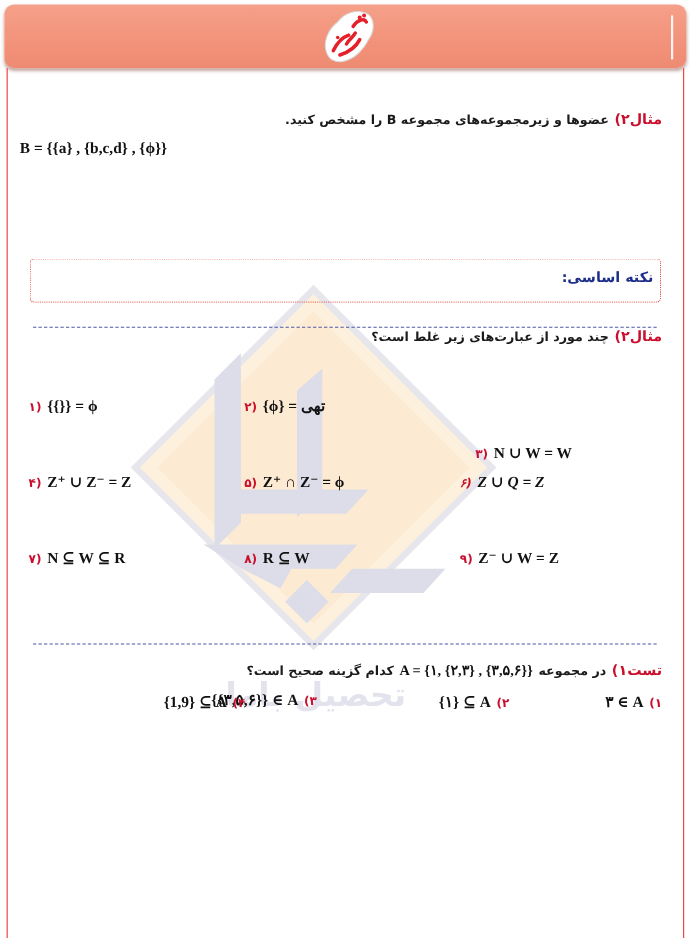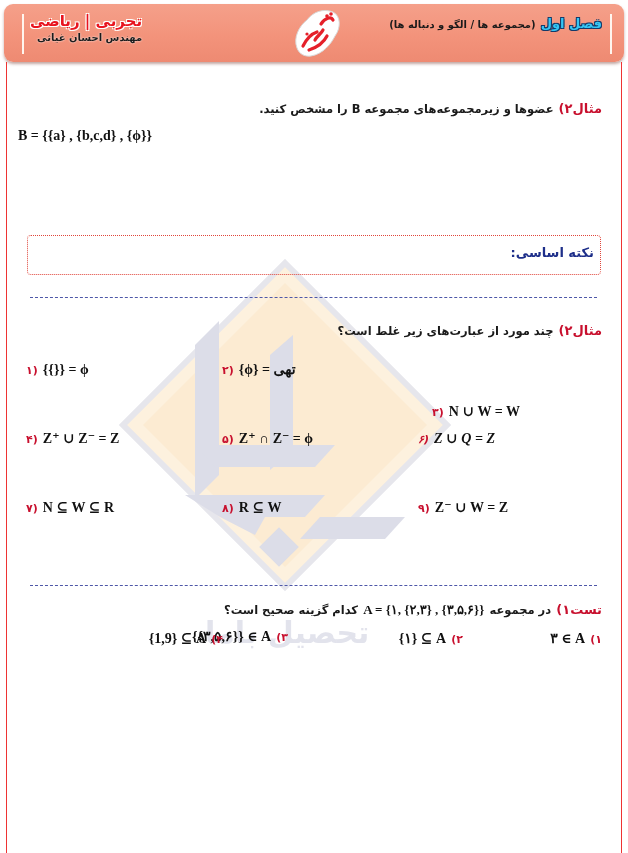--- a/index.html
+++ b/index.html
@@ -56,41 +56,32 @@
   .dash { position: absolute; left: 30px; width: 567px; height: 0; border-top: 1px dashed #4e57a8; }
 
   .opt { position: absolute; white-space: nowrap; }
 </style>
 </head>
 <body>
 
 <div class="header">
   <div class="hdr-right">
     <div class="vbar"></div>
-    <div class="chapter-row">
-      <span class="chapter">فصل اول</span>
-      <span class="chapter-sub">(مجموعه ها / الگو و دنباله ها)</span>
-    </div>
   </div>
 
   <div class="logo">
     <svg width="60" height="58" viewBox="0 0 60 58">
       <path d="M10 44 C6 34 12 22 20 16 C26 8 36 4 46 8 C54 12 54 24 48 32 C44 40 36 50 24 52 C18 53 12 50 10 44 Z" fill="#ffffff" stroke="#d9d9d9" stroke-width="1"></path>
       <path d="M16 42 C20 34 24 30 30 28 M22 46 C28 44 36 40 40 32 M34 20 C38 14 44 12 46 16 M28 36 C30 32 34 30 36 26" fill="none" stroke="#e5202a" stroke-width="3.2" stroke-linecap="round"></path>
       <circle cx="40" cy="12" r="1.8" fill="#e5202a"></circle>
       <circle cx="44" cy="10" r="1.8" fill="#e5202a"></circle>
       <circle cx="20" cy="30" r="1.6" fill="#e5202a"></circle>
     </svg>
   </div>
 
-  <div class="hdr-left">
-    <div class="vbar"></div>
-    <div class="track">تجربی | ریاضی</div>
-    <div class="teacher">مهندس احسان غیاثی</div>
-  </div>
 </div>
 
 <div class="frame"></div>
 
 <svg class="wm" viewBox="0 0 340 340">
   <polygon points="170,8 332,170 170,332 8,170" fill="#fdf1de" stroke="#e6e6ec" stroke-width="6"></polygon>
   <polygon points="170,28 312,170 170,312 28,170" fill="#fcebd2"></polygon>
   <path d="M80 90 L104 66 L104 220 L80 244 Z" fill="#dcdde8"></path>
   <path d="M155 100 L178 80 L178 195 L155 215 Z" fill="#dcdde8"></path>
   <path d="M70 240 L210 240 L190 262 L150 262 L140 280 L105 262 Z" fill="#dcdde8"></path>
@@ -105,21 +96,21 @@
   <span class="qtext">عضوها و زیرمجموعه‌های مجموعه B را مشخص کنید.</span>
 </div>
 <div class="abs math" style="left:18px; top:128px; font-size:14px;">B = {{a} , {b,c,d} , {ϕ}}</div>
 
 <div class="note-box">
   <div class="note-title">نکته اساسی:</div>
 </div>
 
 <div class="dash" style="top:297px;"></div>
 
-<div class="abs rtl" style="right:26px; top:320px; white-space:nowrap;">
+<div class="abs rtl" style="right:26px; top:295px; white-space:nowrap;">
   <span class="ex-label">مثال۲)</span>
   <span class="qtext">چند مورد از عبارت‌های زیر غلط است؟</span>
 </div>
 
 <div class="opt" style="left:26px; top:359px;">
   <span class="num">۱)</span>
   <span class="math">{{}} = ϕ</span>
 </div>
 <div class="opt" style="left:222px; top:359px;">
   <span class="num">۲)</span>

